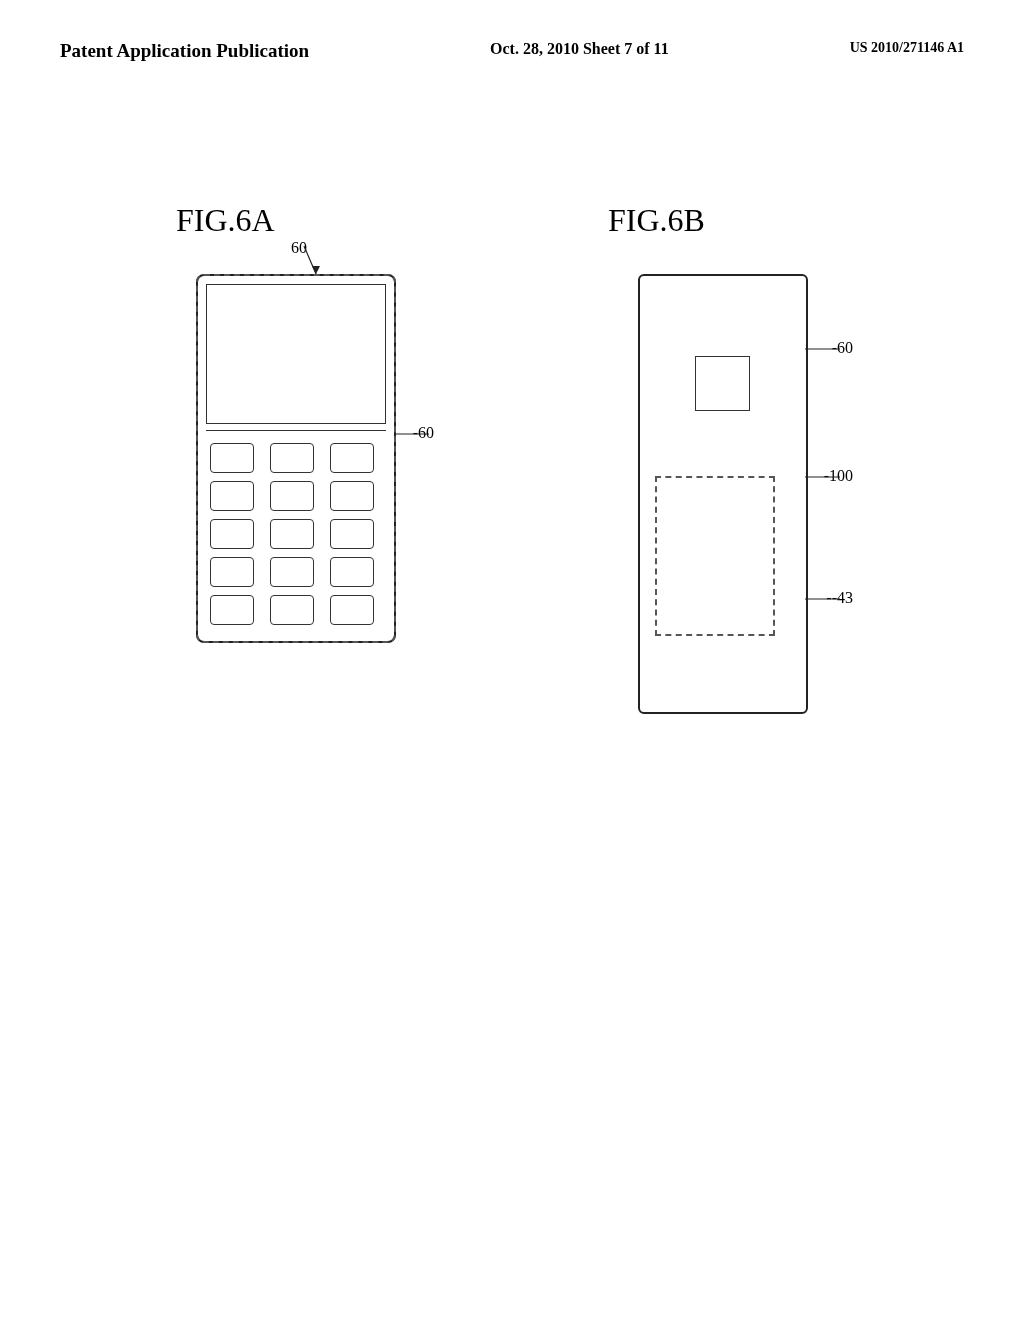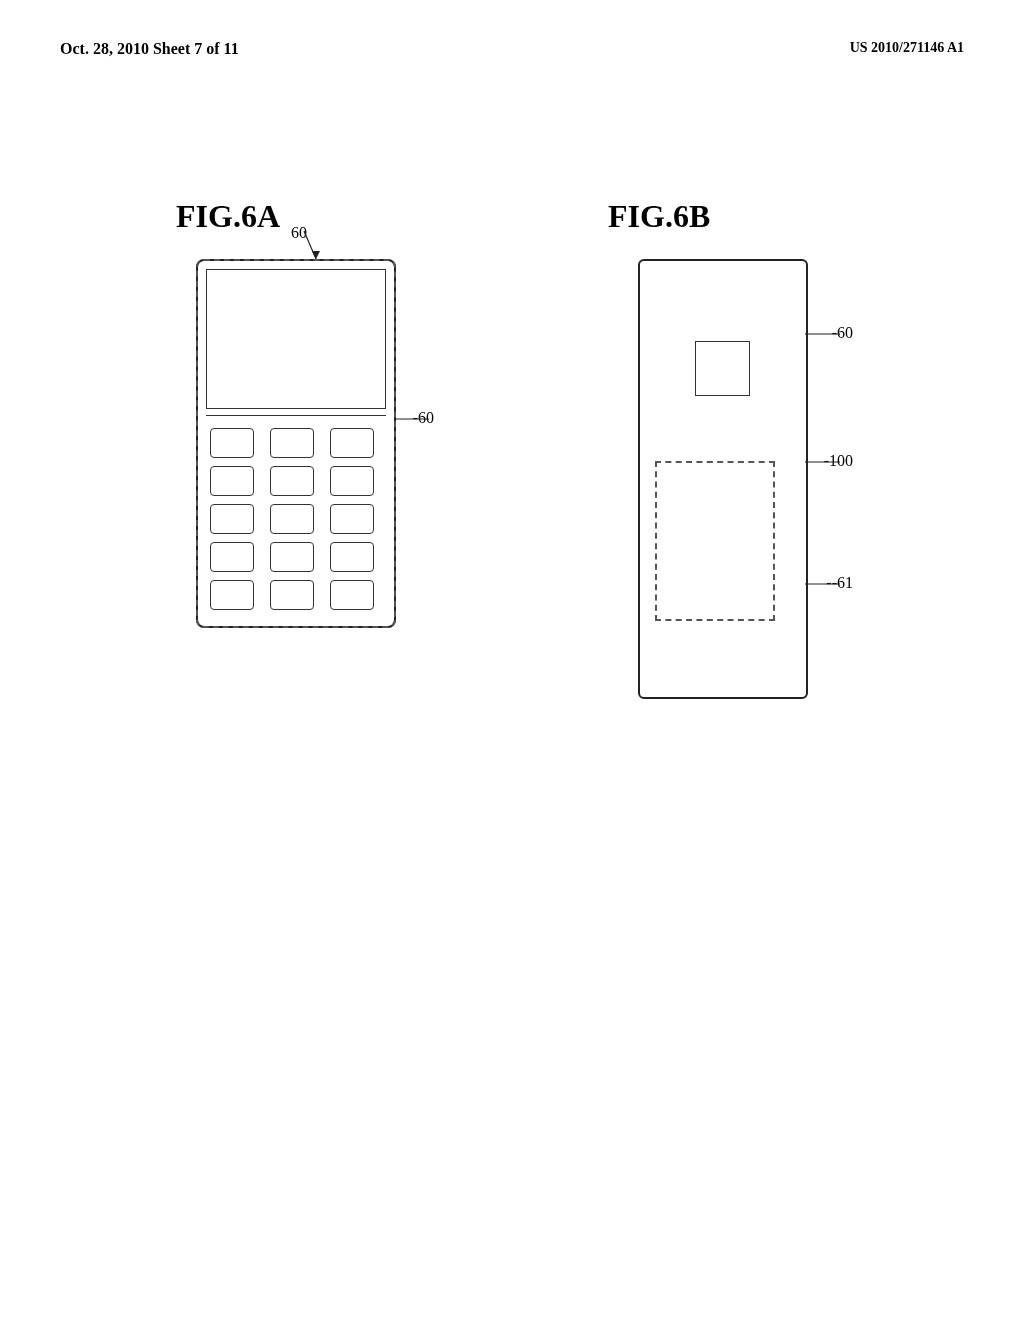--- a/index.html
+++ b/index.html
@@ -46,22 +46,22 @@
 
     
     .figure-section {
       display: flex;
       flex-direction: column;
       align-items: center;
       position: relative;
     }
     .figure-label {
       font-size: 32px;
-      font-weight: bold;
-      margin-bottom: 24px;
+      font-weight: normal;
+      margin-bottom: 35px;
       align-self: flex-start;
     }
 
     
     .phone-6a-container {
       position: relative;
       width: 240px;
     }
 
     .phone-6a {
@@ -151,20 +151,21 @@
       height: 160px;
       border: 2px dashed #555;
       background: #fff;
     }
 
   </style>
 </head>
 <body>
 
 <div class="header">
+  <div class="header-left">Patent Application Publication</div>
   <div class="header-center">Oct. 28, 2010  Sheet 7 of 11</div>
   <div class="header-right">US 2010/271146 A1</div>
 </div>
 
 <div class="main-content">
 
   <div class="figure-section">
     <div class="figure-label">FIG.6A</div>
 
     <div class="phone-6a-container">
@@ -229,21 +230,21 @@
       </svg>
 
       <div style="position:absolute; top:193px; right:-5px; font-size:16px; white-space:nowrap;margin-left:20px;">
         <span>-100</span>
       </div>
       <svg style="position:absolute;top:198px;left:197px;width:40px;height:10px;">
         <line x1="0" y1="5" x2="35" y2="5" stroke="#222" stroke-width="1.2"></line>
       </svg>
 
       <div style="position:absolute; top:315px; right:-5px; font-size:16px; white-space:nowrap;">
-        <span>--61</span>
+        <span>--43</span>
       </div>
       <svg style="position:absolute;top:320px;left:197px;width:40px;height:10px;">
         <line x1="0" y1="5" x2="35" y2="5" stroke="#222" stroke-width="1.2"></line>
       </svg>
 
     </div>
   </div>
 
 </div>
 

